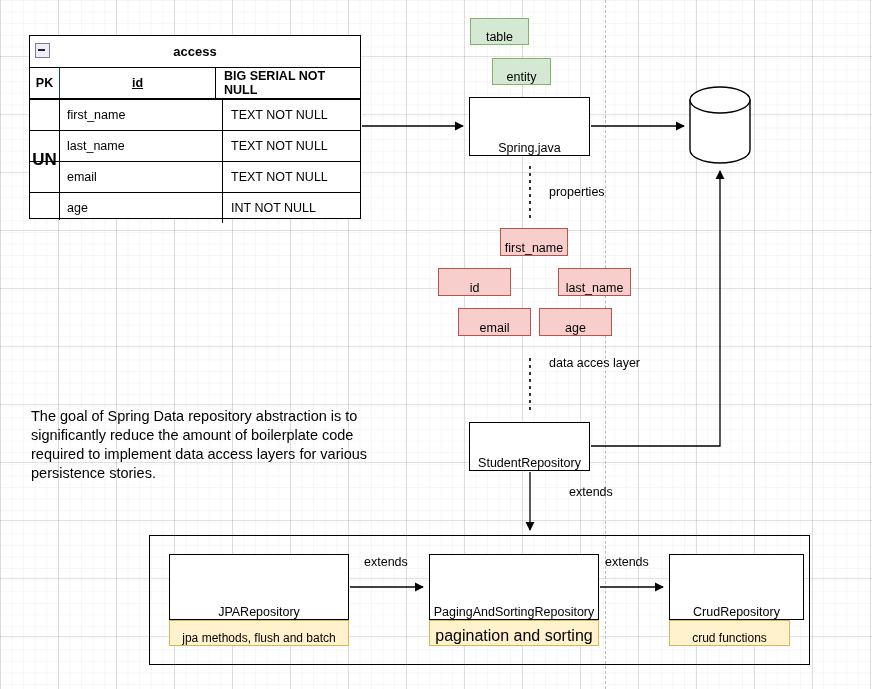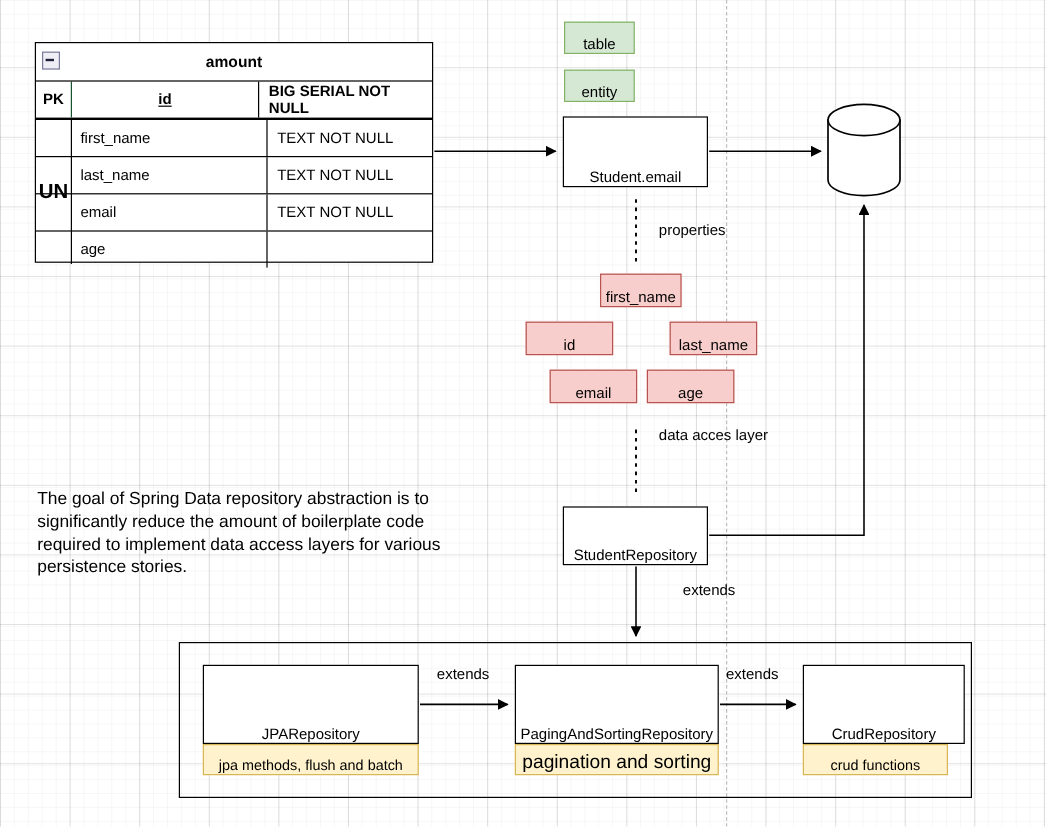--- a/index.html
+++ b/index.html
@@ -123,21 +123,21 @@
 </head>
 <body>
 
 <div id="canvas">
 
   <div class="abs page-divider"></div>
 
   <div class="abs er-table">
     <div class="er-title">
       <span class="collapse-icon"></span>
-      <span>amount</span>
+      <span>access</span>
     </div>
 
     <div class="er-row header">
       <div class="er-key">PK</div>
       <div class="er-name center">id</div>
       <div class="er-type bold">BIG SERIAL NOT NULL</div>
     </div>
 
     <div class="er-body-wrap">
       <div class="er-keycol">UN</div>
@@ -153,33 +153,34 @@
         <div class="er-type">TEXT NOT NULL</div>
       </div>
       <div class="er-row body">
         <div class="er-key"></div>
         <div class="er-name">email</div>
         <div class="er-type">TEXT NOT NULL</div>
       </div>
       <div class="er-row body last">
         <div class="er-key"></div>
         <div class="er-name">age</div>
+        <div class="er-type">INT NOT NULL</div>
       </div>
     </div>
   </div>
 
   <div class="abs node node-green" style="left:470px; top:18px; width:59px; height:27px;">
     <span>table</span>
   </div>
-  <div class="abs node node-green" style="left:470px; top:58px; width:59px; height:27px;">
+  <div class="abs node node-green" style="left:492px; top:58px; width:59px; height:27px;">
     <span>entity</span>
   </div>
 
   <div class="abs node node-white" style="left:469px; top:97px; width:121px; height:59px;">
-    <span>Student.email</span>
+    <span>Spring.java</span>
   </div>
 
   <div class="abs label" style="left:549px; top:185px;text-align:center;">properties</div>
   <div class="abs label" style="left:549px; top:356px;text-align:center;">data acces layer</div>
   <div class="abs label" style="left:569px; top:485px;">extends</div>
   <div class="abs label" style="left:364px; top:555px;">extends</div>
   <div class="abs label" style="left:605px; top:555px;">extends</div>
 
   <div class="abs node node-pink" style="left:500px; top:228px; width:68px; height:28px;">
     <span>first_name</span>

